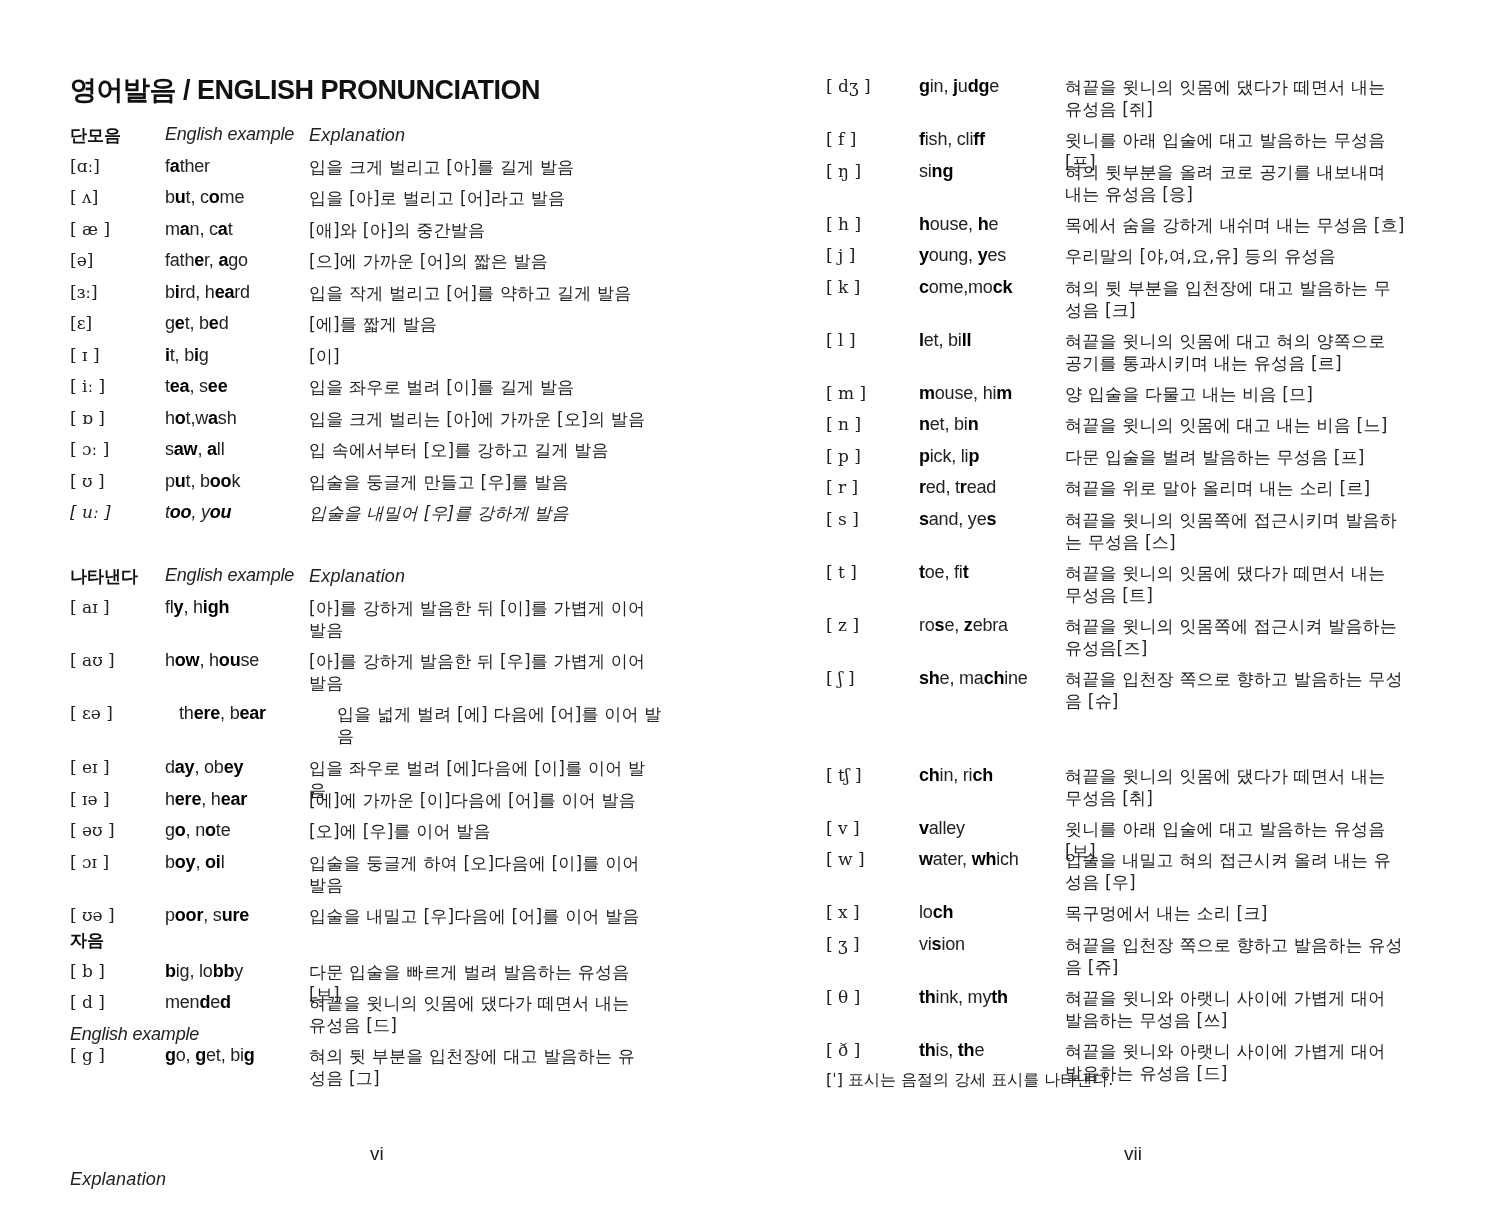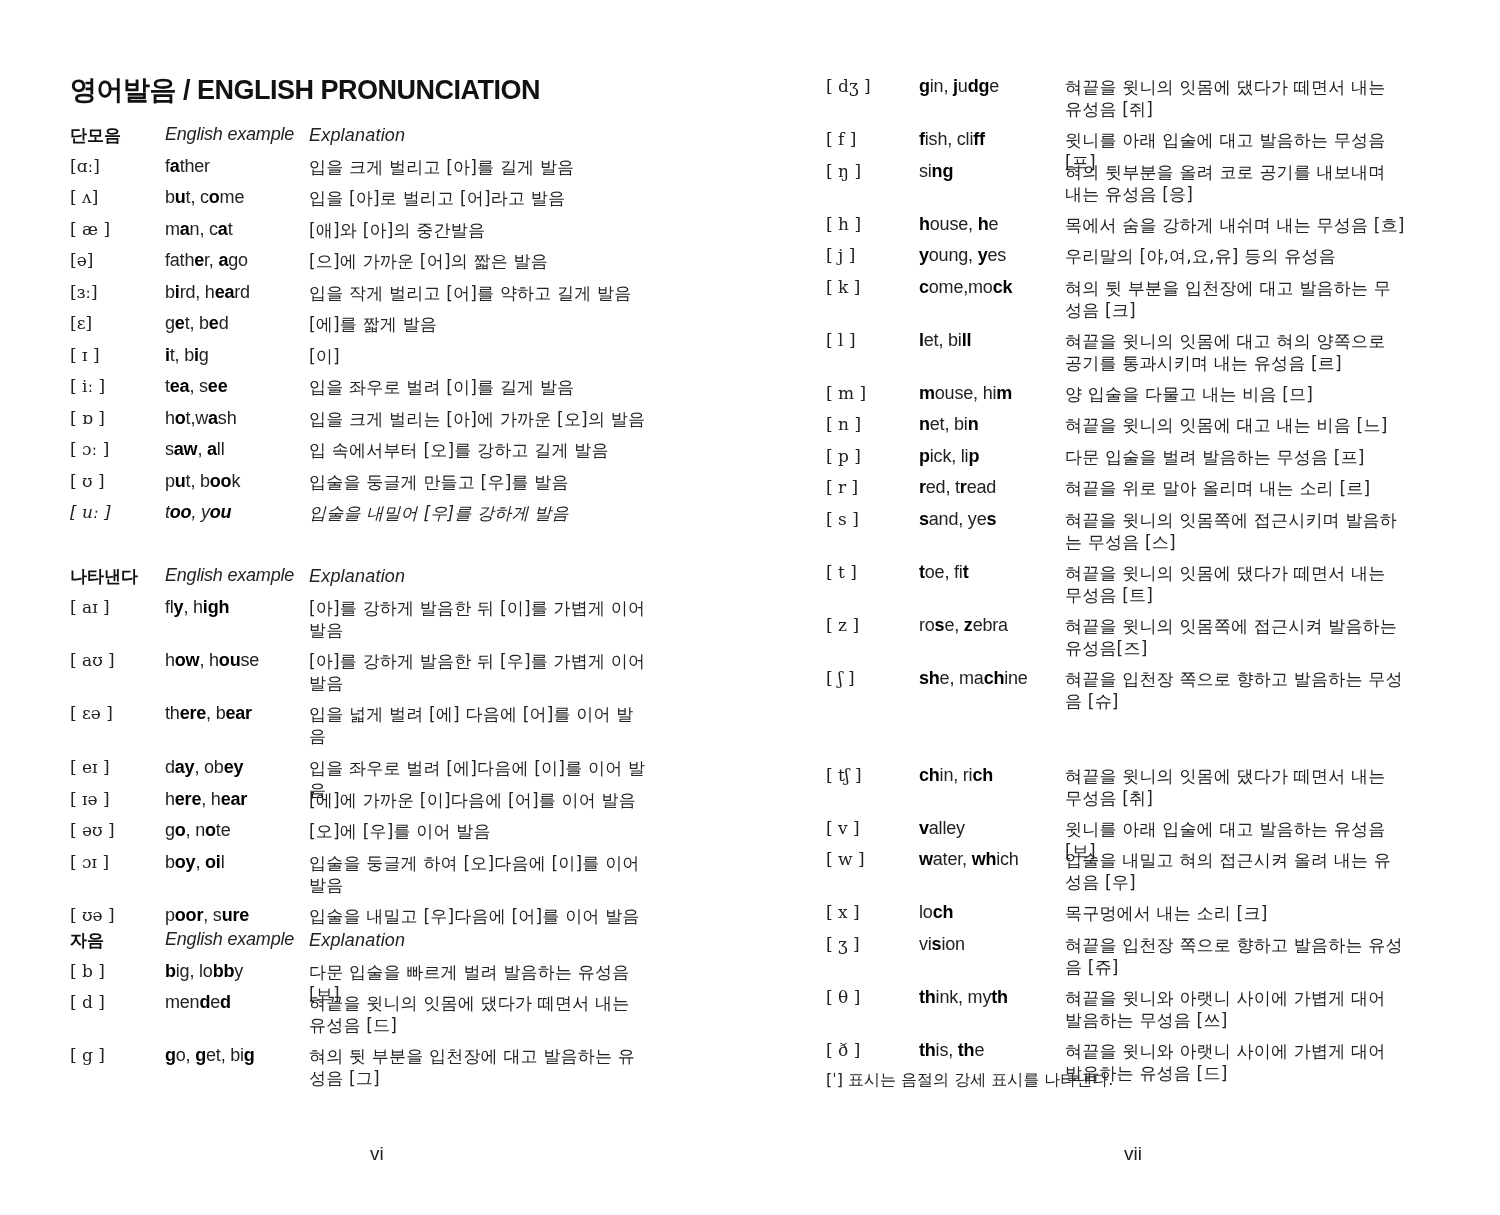--- a/index.html
+++ b/index.html
@@ -140,21 +140,21 @@
       <div class="row" style="height: 53px;">
         <div class="col-sym">[ aɪ ]</div>
         <div class="col-ex">fl<b>y</b>, h<b>igh</b></div>
         <div class="col-exp wrap340">[아]를 강하게 발음한 뒤 [이]를 가볍게 이어 발음</div>
       </div>
       <div class="row" style="height: 53px;">
         <div class="col-sym">[ aʊ ]</div>
         <div class="col-ex">h<b>ow</b>, h<b>ou</b>se</div>
         <div class="col-exp wrap340">[아]를 강하게 발음한 뒤 [우]를 가볍게 이어 발음</div>
       </div>
-      <div class="row" style="height: 31.5px;">
+      <div class="row" style="height: 31.5px; gap: 14px;">
         <div class="col-sym">[ ɛə ]</div>
         <div class="col-ex">th<b>ere</b>, b<b>ear</b></div>
         <div class="col-exp wrap340">입을 넓게 벌려 [에] 다음에 [어]를 이어 발음</div>
       </div>
       <div class="row" style="height: 31.5px; margin-top: 23px;">
         <div class="col-sym">[ eɪ ]</div>
         <div class="col-ex">d<b>ay</b>, ob<b>ey</b></div>
         <div class="col-exp wrap340">입을 좌우로 벌려 [에]다음에 [이]를 이어 발음</div>
       </div>
       <div class="row" style="height: 31.5px;">
@@ -173,21 +173,21 @@
         <div class="col-exp wrap340">입술을 둥글게 하여 [오]다음에 [이]를 이어 발음</div>
       </div>
       <div class="row" style="height: 31.5px;">
         <div class="col-sym">[ ʊə ]</div>
         <div class="col-ex">p<b>oor</b>, s<b>ure</b></div>
         <div class="col-exp wrap340">입술을 내밀고 [우]다음에 [어]를 이어 발음</div>
       </div>
     </div>
 
   <div class="section" style="top:929px;">
-      <div class="row hdr" style="height: 31.5px;">
+      <div class="row hdr" style="height: 31.5px; flex-direction: column;">
         <div class="col-sym">자음</div>
         <div class="col-ex">English example</div>
         <div class="col-exp">Explanation</div>
       </div>
       <div class="row" style="height: 31.5px;">
         <div class="col-sym">[ b ]</div>
         <div class="col-ex"><b>b</b>ig, lo<b>bb</b>y</div>
         <div class="col-exp wrap340">다문 입술을 빠르게 벌려 발음하는 유성음 [브]</div>
       </div>
       <div class="row" style="height: 53px;">

